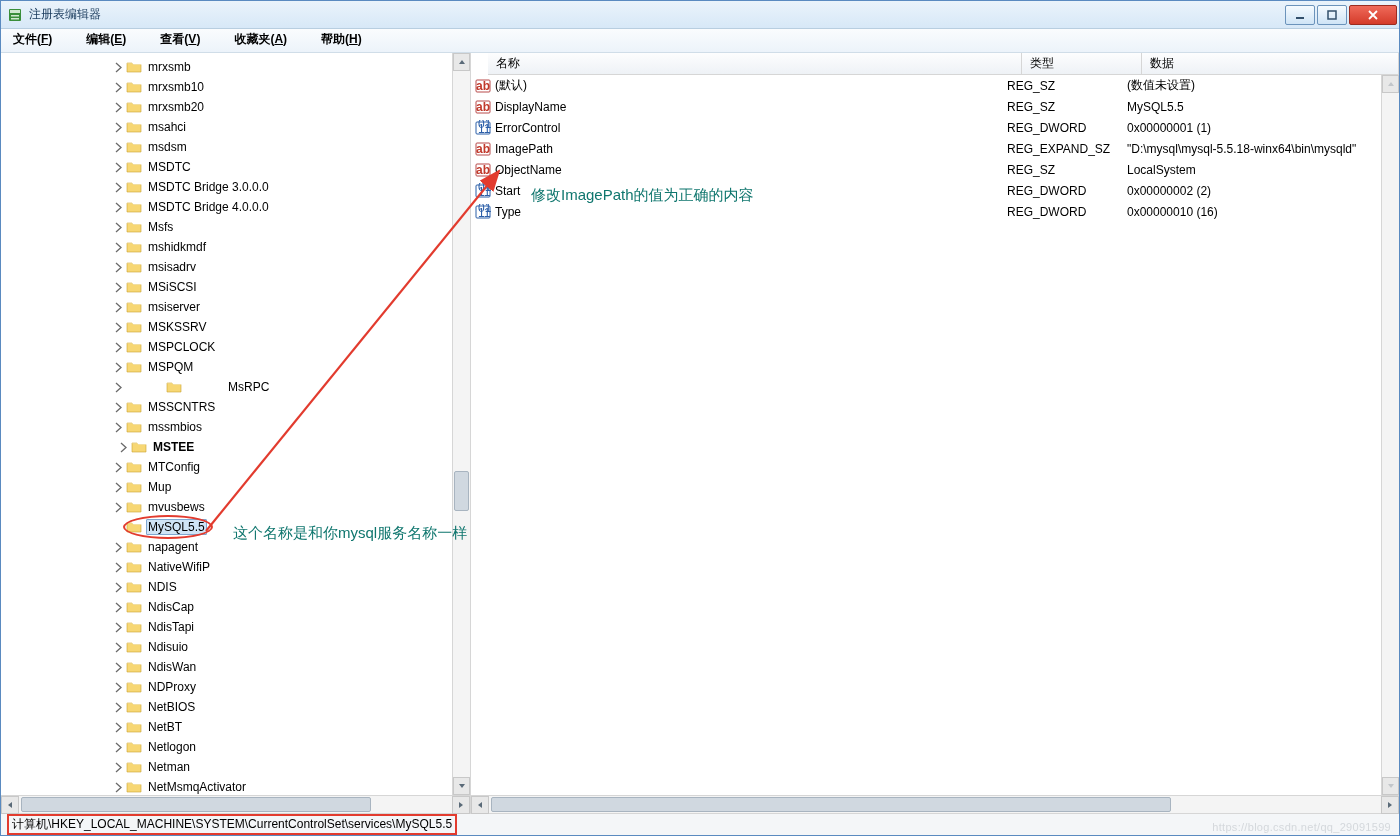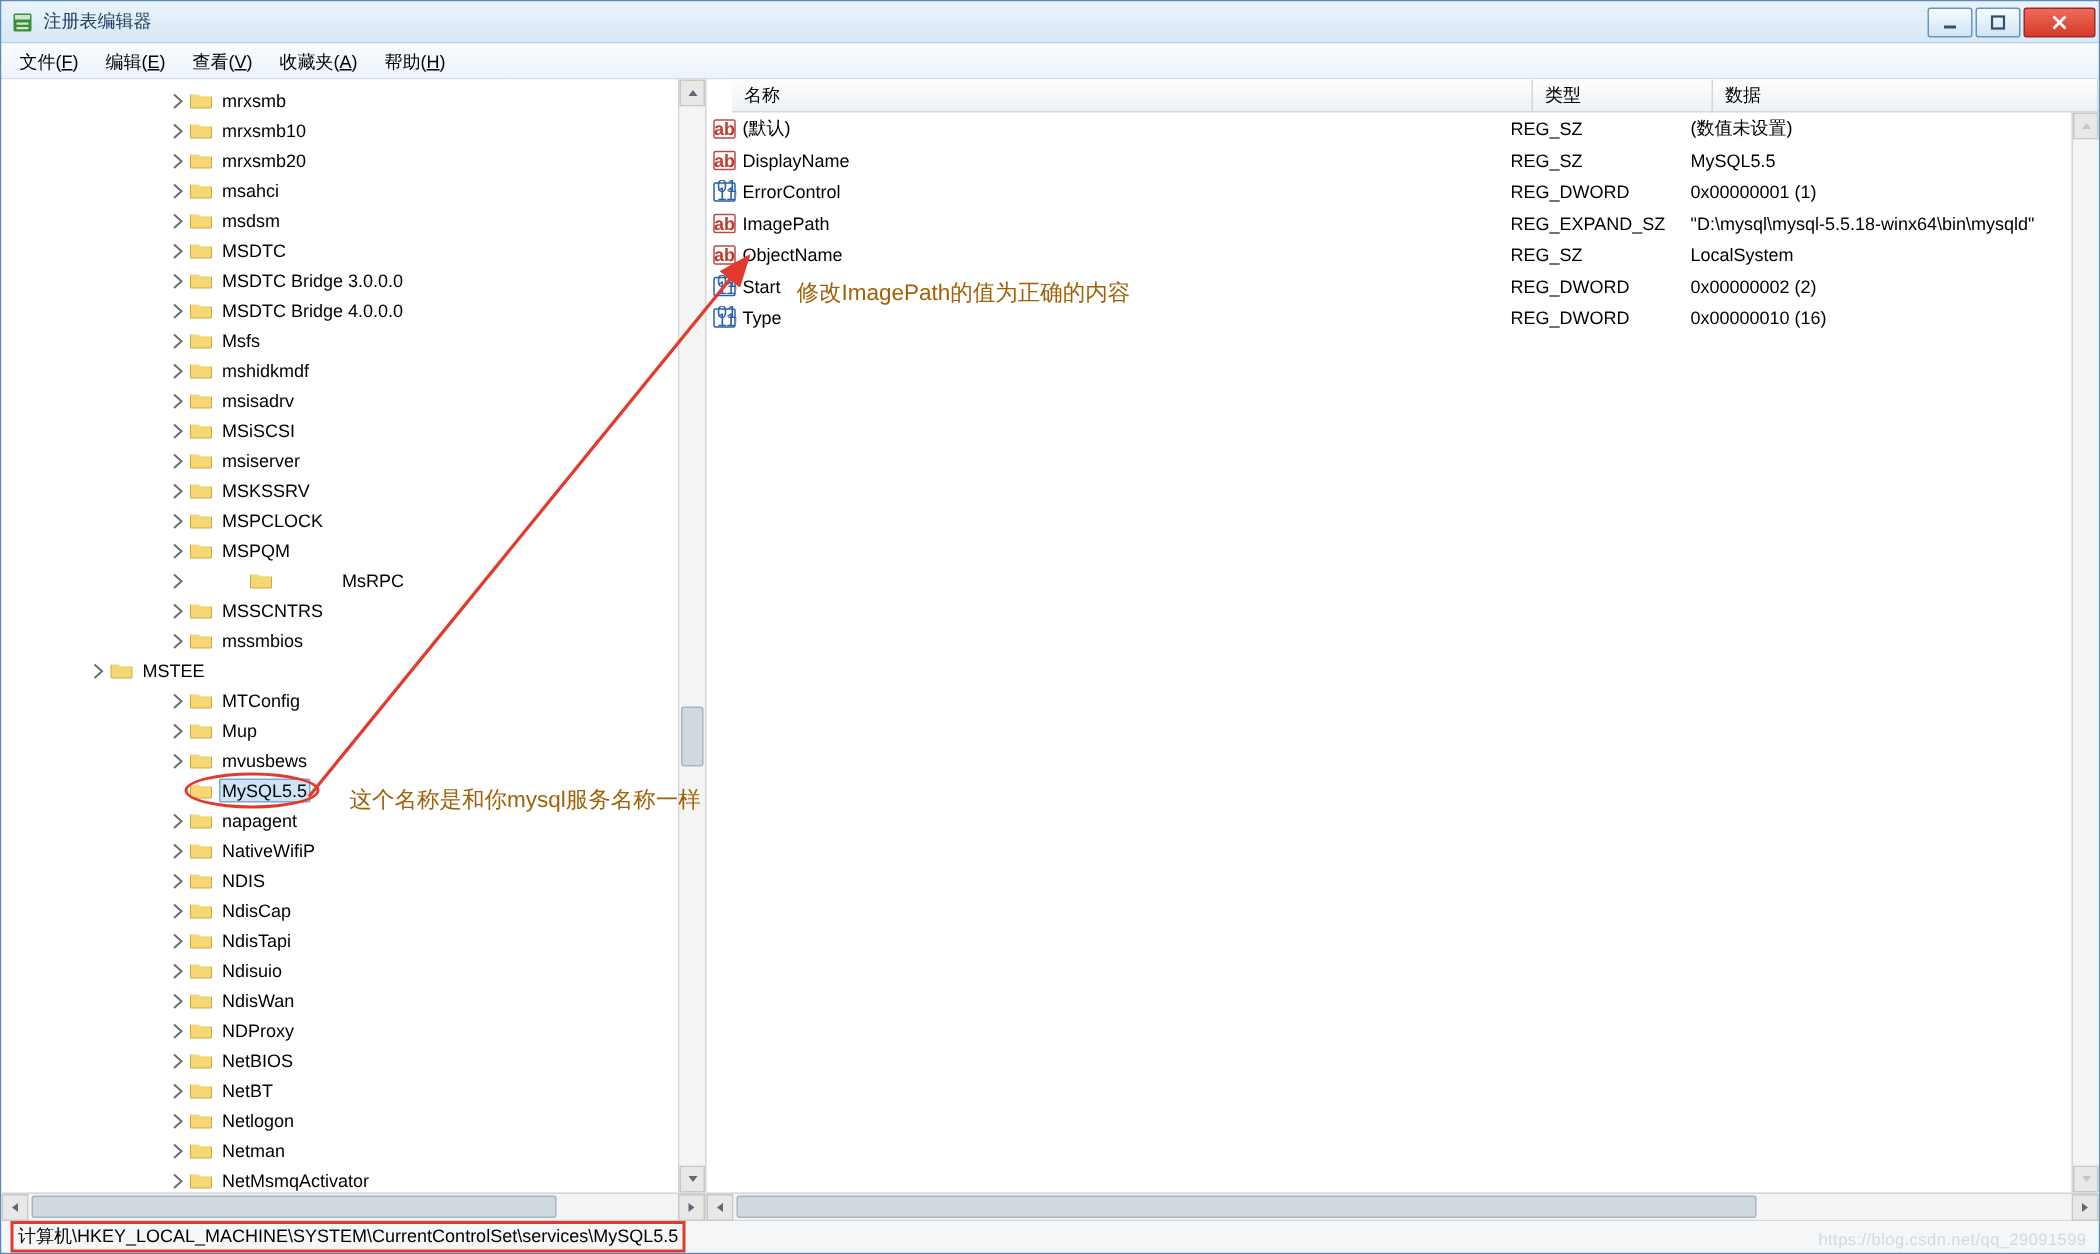--- a/index.html
+++ b/index.html
@@ -6,21 +6,21 @@
 html,body { width:1400px; height:836px; overflow:hidden; background:#fff; }
 .window { width:1400px; height:836px; display:flex; flex-direction:column; border:1px solid #5a8ac0; background:#fff; position:relative; }
 .titlebar { height:28px; background:linear-gradient(#eaf3fb,#d7e8f7); display:flex; align-items:center; padding:0 2px 0 6px; border-bottom:1px solid #b8cee0; }
 .titlebar .app-icon { width:16px; height:16px; margin-right:6px; }
 .titlebar .title { flex:1; color:#1a3b5d; }
 .win-controls { display:flex; gap:2px; }
 .win-btn { width:30px; height:20px; border:1px solid #6b93bb; background:linear-gradient(#f6fbff,#cfe4f6); border-radius:2px; display:flex; align-items:center; justify-content:center; }
 .win-btn.close { width:48px; background:linear-gradient(#ef6a5a,#d43b2a); border-color:#9a2c20; color:#fff; }
 .win-btn svg { display:block; }
 
-.menubar { height:24px; background:linear-gradient(#fafcfe,#ecf3fa); border-bottom:1px solid #d0dde8; display:flex; align-items:flex-end; padding:0 4px; gap:2px; }
+.menubar { height:24px; background:linear-gradient(#fafcfe,#ecf3fa); border-bottom:1px solid #d0dde8; display:flex; align-items:flex-start; padding:0 4px; gap:18px;font-weight:bold; }
 .menubar .menu-item { padding:2px 8px; cursor:default; }
 .menubar .menu-item .mn { text-decoration:underline; }
 
 .client { flex:1; display:flex; min-height:0; background:#fff; }
 .tree-pane { width:470px; display:flex; flex-direction:column; border-right:1px solid #d6d6d6; }
 .tree-scroll { flex:1; overflow:hidden; position:relative; }
 .tree { position:absolute; left:0; top:0; right:0; padding-top:4px; }
 .tree-row { height:20px; display:flex; align-items:center; white-space:nowrap; }
 .exp { width:11px; height:11px; flex:0 0 auto; margin-right:2px; display:flex; align-items:center; justify-content:center; }
 .exp svg { display:block; }
@@ -48,21 +48,21 @@
 .hscroll-thumb { position:absolute; top:1px; height:15px; background:#d0d8e0; border:1px solid #a8b4c0; border-radius:2px; }
 
 .statusbar { height:22px; background:#f4f6f8; border-top:1px solid #d6d6d6; display:flex; align-items:center; padding:0 6px; }
 .statusbar .path-box { border:2px solid #e23b2e; padding:0 3px; }
 
 .vscroll { width:18px; background:#f0f0f0; border-left:1px solid #d6d6d6; display:flex; flex-direction:column; }
 .vscroll-btn { height:18px; background:#e8e8e8; border:1px solid #c8c8c8; display:flex; align-items:center; justify-content:center; }
 .vscroll-track { flex:1; position:relative; background:#f4f4f4; }
 .vscroll-thumb { position:absolute; left:1px; width:15px; background:#d0d8e0; border:1px solid #a8b4c0; border-radius:2px; }
 
-.annotation { position:absolute; color:#a16207; font-size:15px; font-weight:500; pointer-events:none; }
+.annotation { position:absolute; color:#0f766e; font-size:15px; font-weight:500; pointer-events:none; }
 .ellipse { position:absolute; border:2px solid #e23b2e; border-radius:50%; pointer-events:none; }
 
 .tree-vscroll { width:18px; background:#f0f0f0; border-left:1px solid #d6d6d6; display:flex; flex-direction:column; }
 .watermark { position:absolute; right:8px; bottom:2px; color:#d4d8dc; font-size:11px; letter-spacing:.3px; pointer-events:none; }
 </style>
 </head>
 <body>
 
 <div class="window">
 
@@ -309,21 +309,21 @@
                 <span class="exp">
                   <svg width="11" height="11">
                     <use href="#sym-exp-closed"></use>
                   </svg>
                 </span>
                 <span class="folder-icon"><svg width="16" height="16">
                     <use href="#sym-folder"></use>
                   </svg></span>
                 <span class="tree-label">mssmbios</span>
               </div>
-              <div class="tree-row" style="padding-left: 59px;">
+              <div class="tree-row" style="padding-left: 117px; font-weight: bold;">
                 <span class="exp">
                   <svg width="11" height="11">
                     <use href="#sym-exp-closed"></use>
                   </svg>
                 </span>
                 <span class="folder-icon"><svg width="16" height="16">
                     <use href="#sym-folder"></use>
                   </svg></span>
                 <span class="tree-label">MSTEE</span>
               </div>

